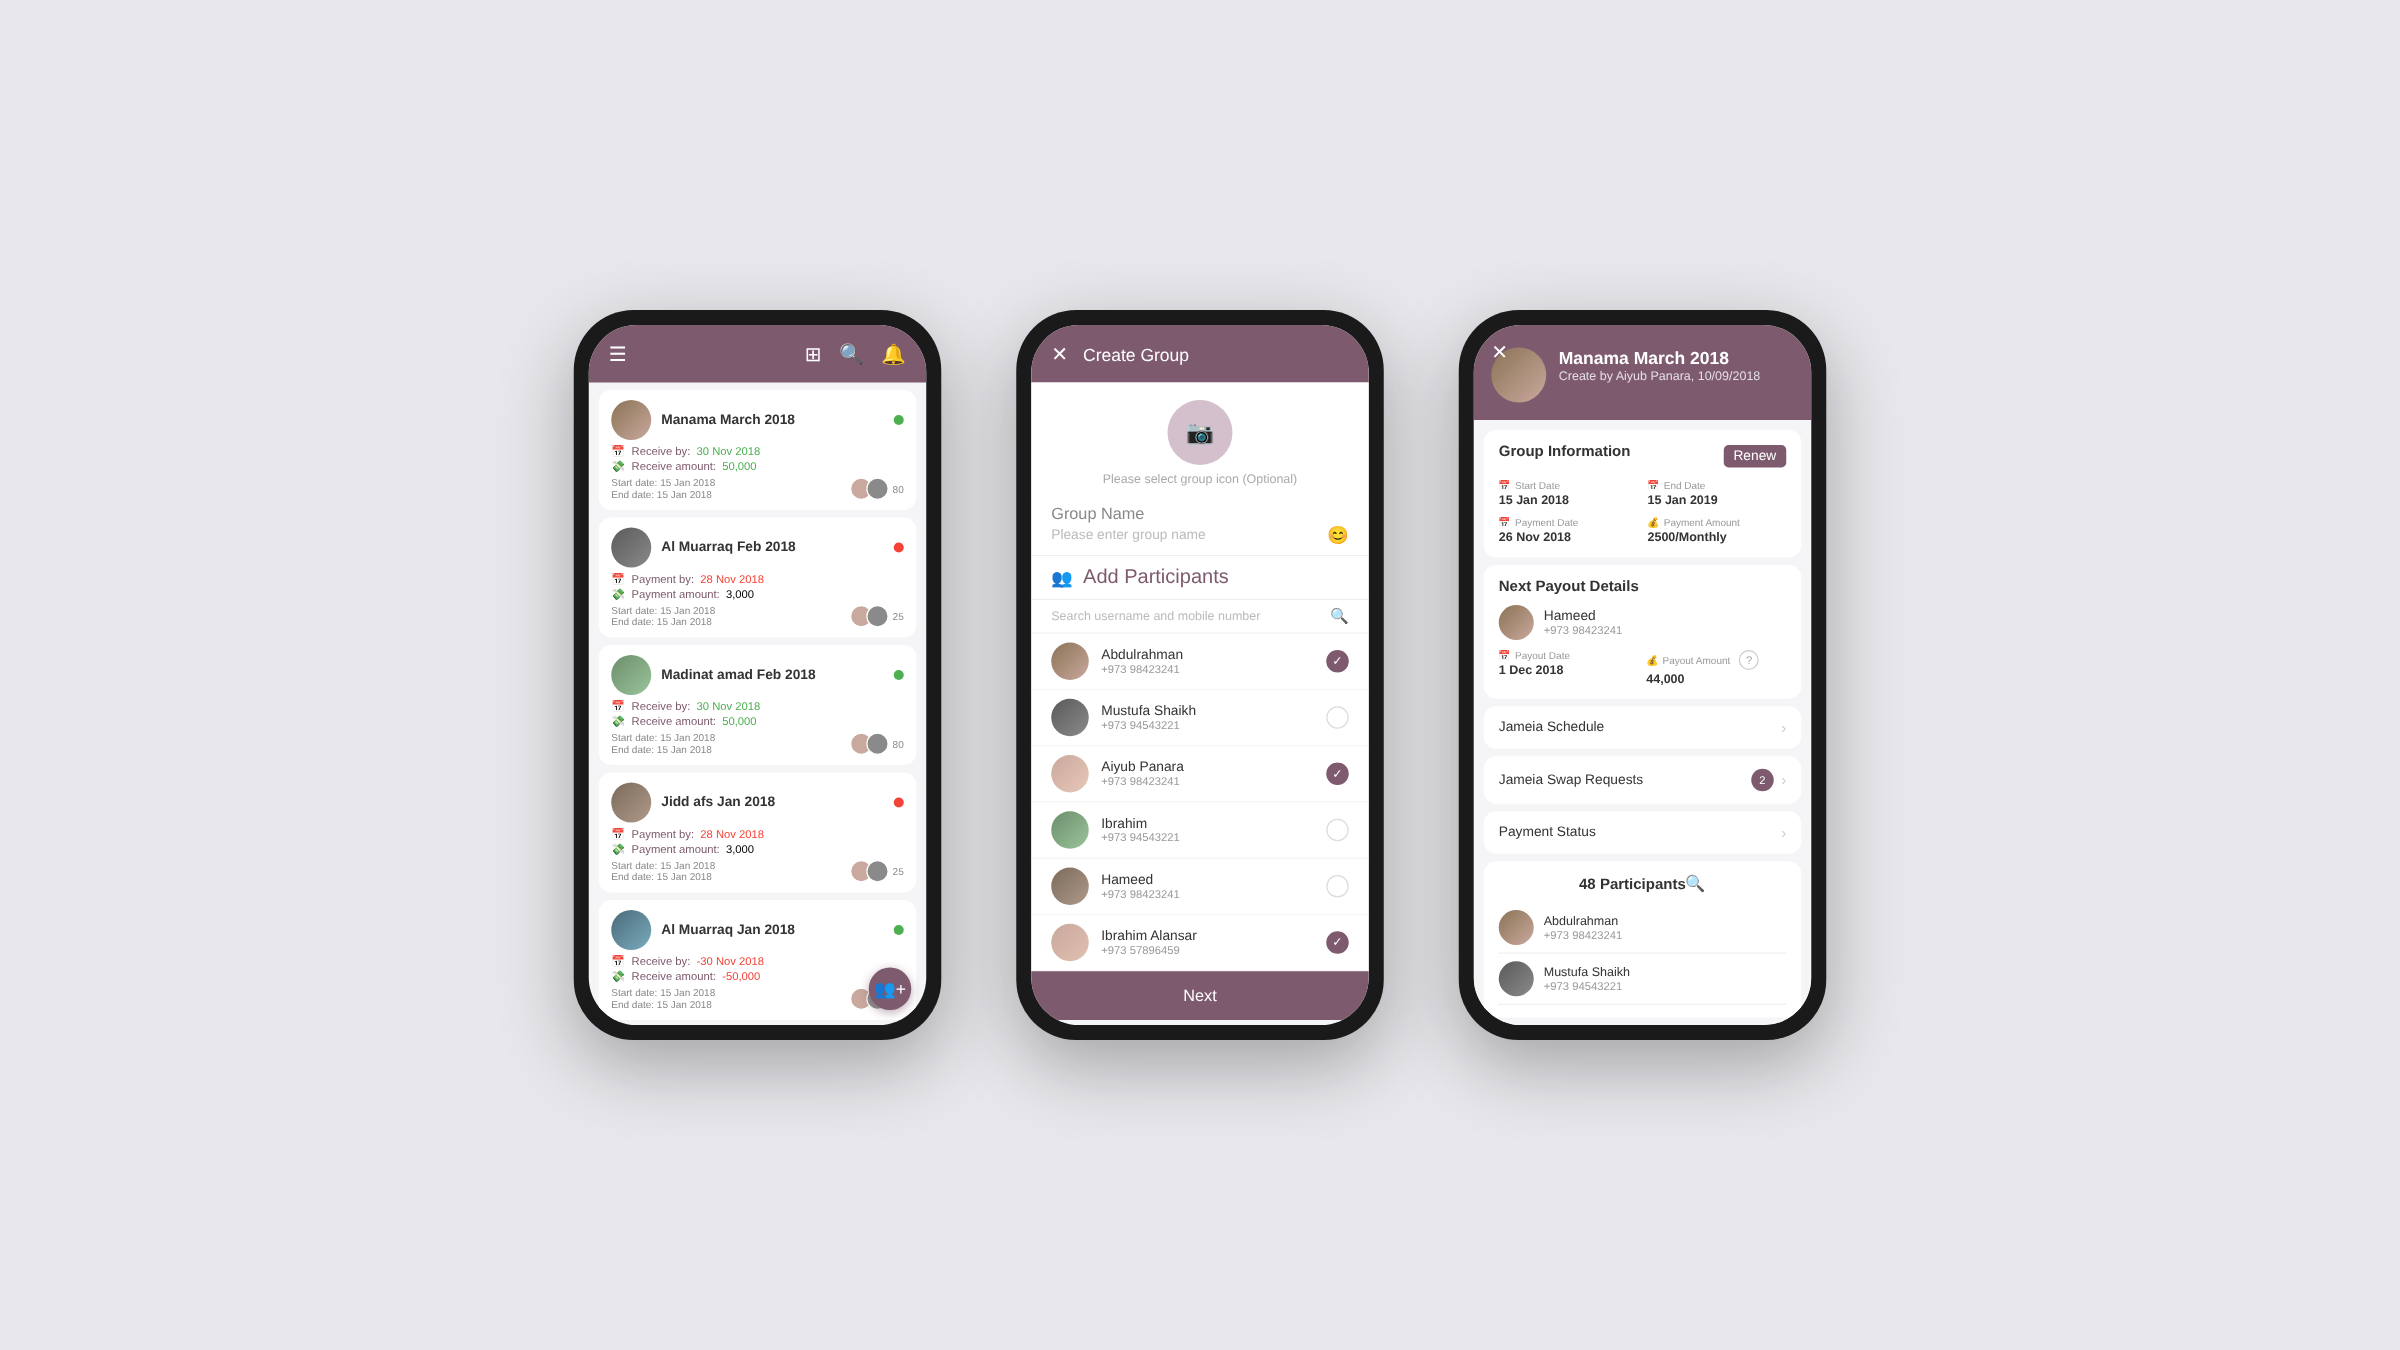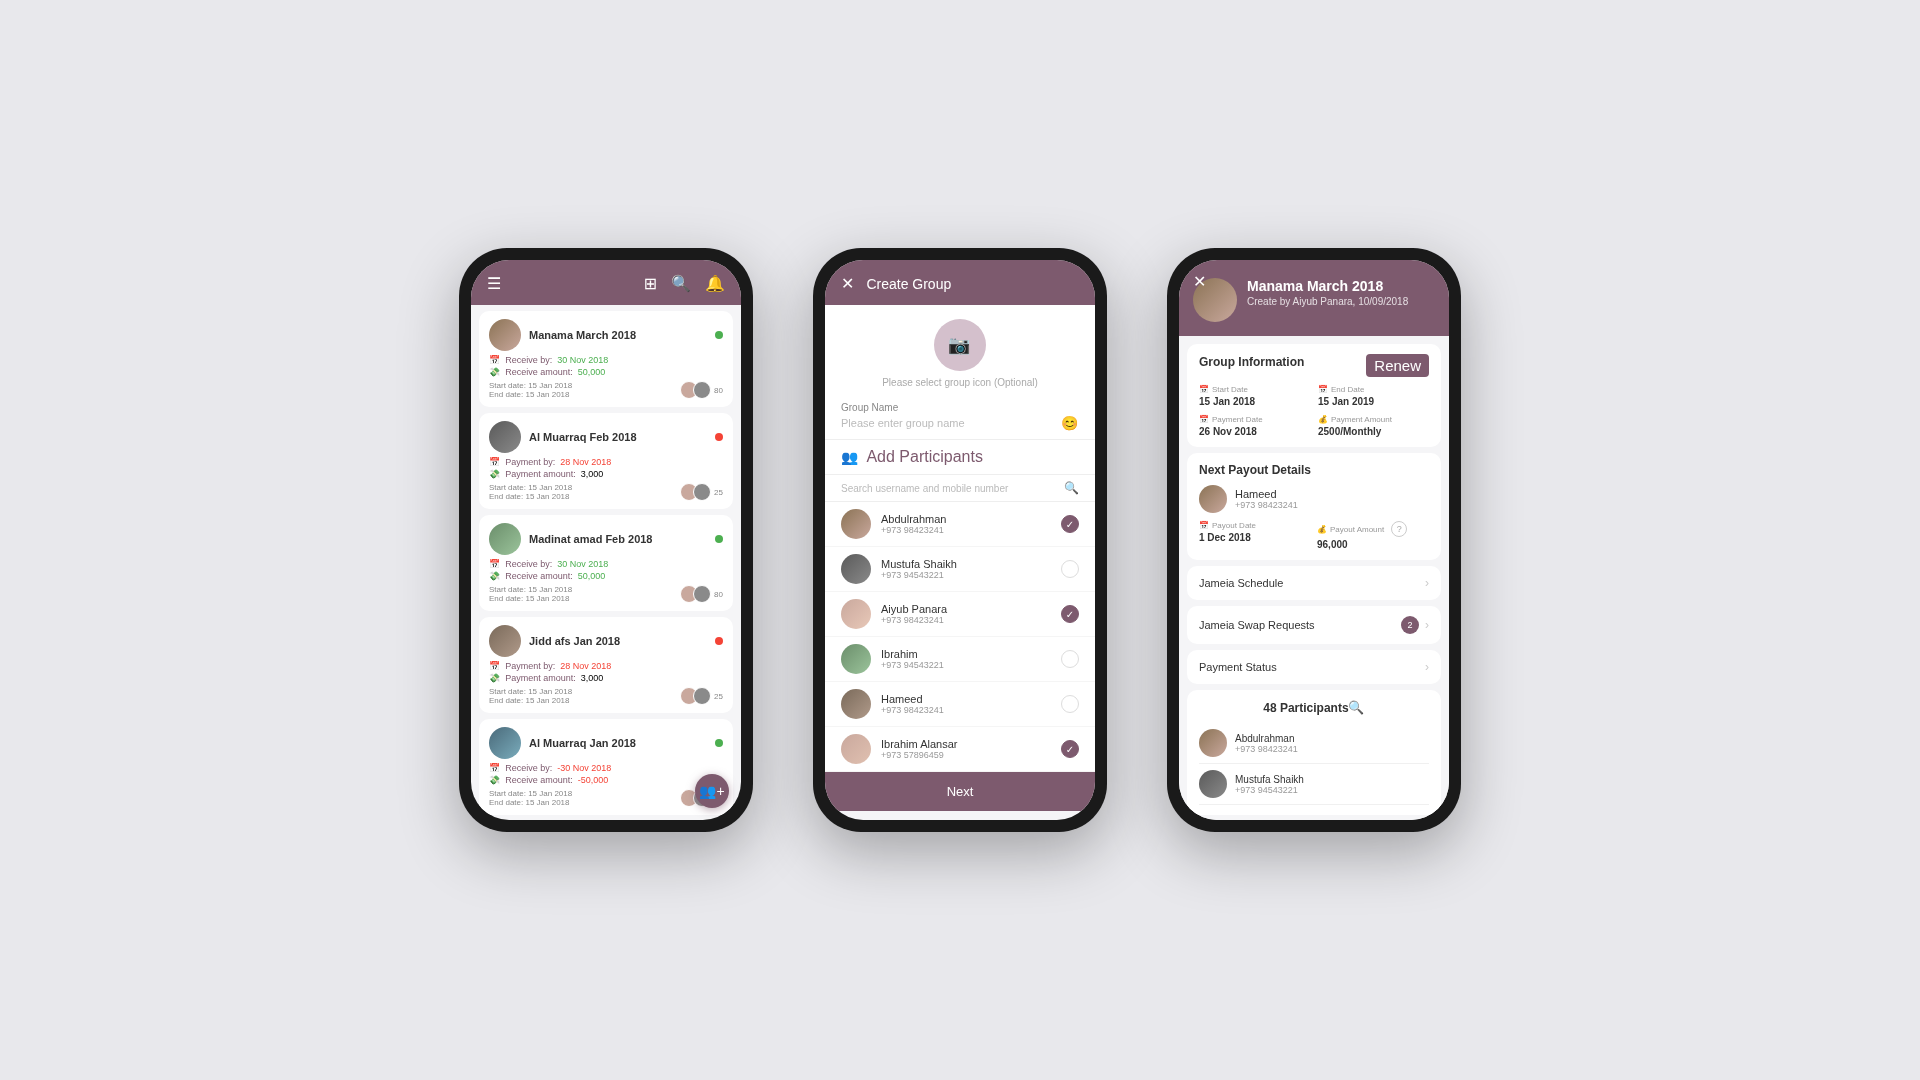--- a/index.html
+++ b/index.html
@@ -122,21 +122,21 @@
       display: flex; align-items: center; justify-content: center;
       color: white; font-size: 18px;
       margin-bottom: 6px;
     }
     .p2-hint { font-size: 10px; color: #aaa; }
     .p2-group-name-section {
       background: white;
       padding: 6px 16px 8px;
       border-bottom: 1px solid #eee;
     }
-    .p2-label { font-size: 10px; color: #888; margin-bottom: 2px; }
+    .p2-label { font-size: 13px; color: #888; margin-bottom: 2px; }
     .p2-input-row {
       display: flex; align-items: center; justify-content: space-between;
     }
     .p2-placeholder { font-size: 11px; color: #bbb; }
     .p2-emoji { font-size: 14px; color: #888; }
     .p2-add-section {
       background: white;
       padding: 8px 16px;
       display: flex; align-items: center; gap: 8px;
       border-bottom: 1px solid #eee;
@@ -208,21 +208,21 @@
     .p3-card {
       background: white;
       border-radius: 10px;
       padding: 10px 12px;
       margin-bottom: 6px;
     }
     .p3-section-title { font-size: 12px; font-weight: 600; color: #333; margin-bottom: 8px; }
     .p3-renew-btn {
       background: #7d5a6e;
       color: white;
-      font-size: 15px;
+      font-size: 11px;
       padding: 3px 8px;
       border-radius: 4px;
       float: right;
       cursor: pointer;
     }
     .p3-info-grid {
       display: grid;
       grid-template-columns: 1fr 1fr;
       gap: 8px;
     }
@@ -614,21 +614,21 @@
                 <span>Payout Date</span>
               </div>
               <div class="p3-info-value">1 Dec 2018</div>
             </div>
             <div class="p3-info-item">
               <div class="p3-info-label">
                 <span>💰</span>
                 <span>Payout Amount</span>
                 <span class="help-icon">?</span>
               </div>
-              <div class="p3-info-value">96,000</div>
+              <div class="p3-info-value">44,000</div>
             </div>
           </div>
         </div>
 
         <div class="p3-nav-item">
           <span class="p3-nav-text">Jameia Schedule</span>
           <div class="p3-nav-right">
             <span class="p3-chevron">›</span>
           </div>
         </div>

